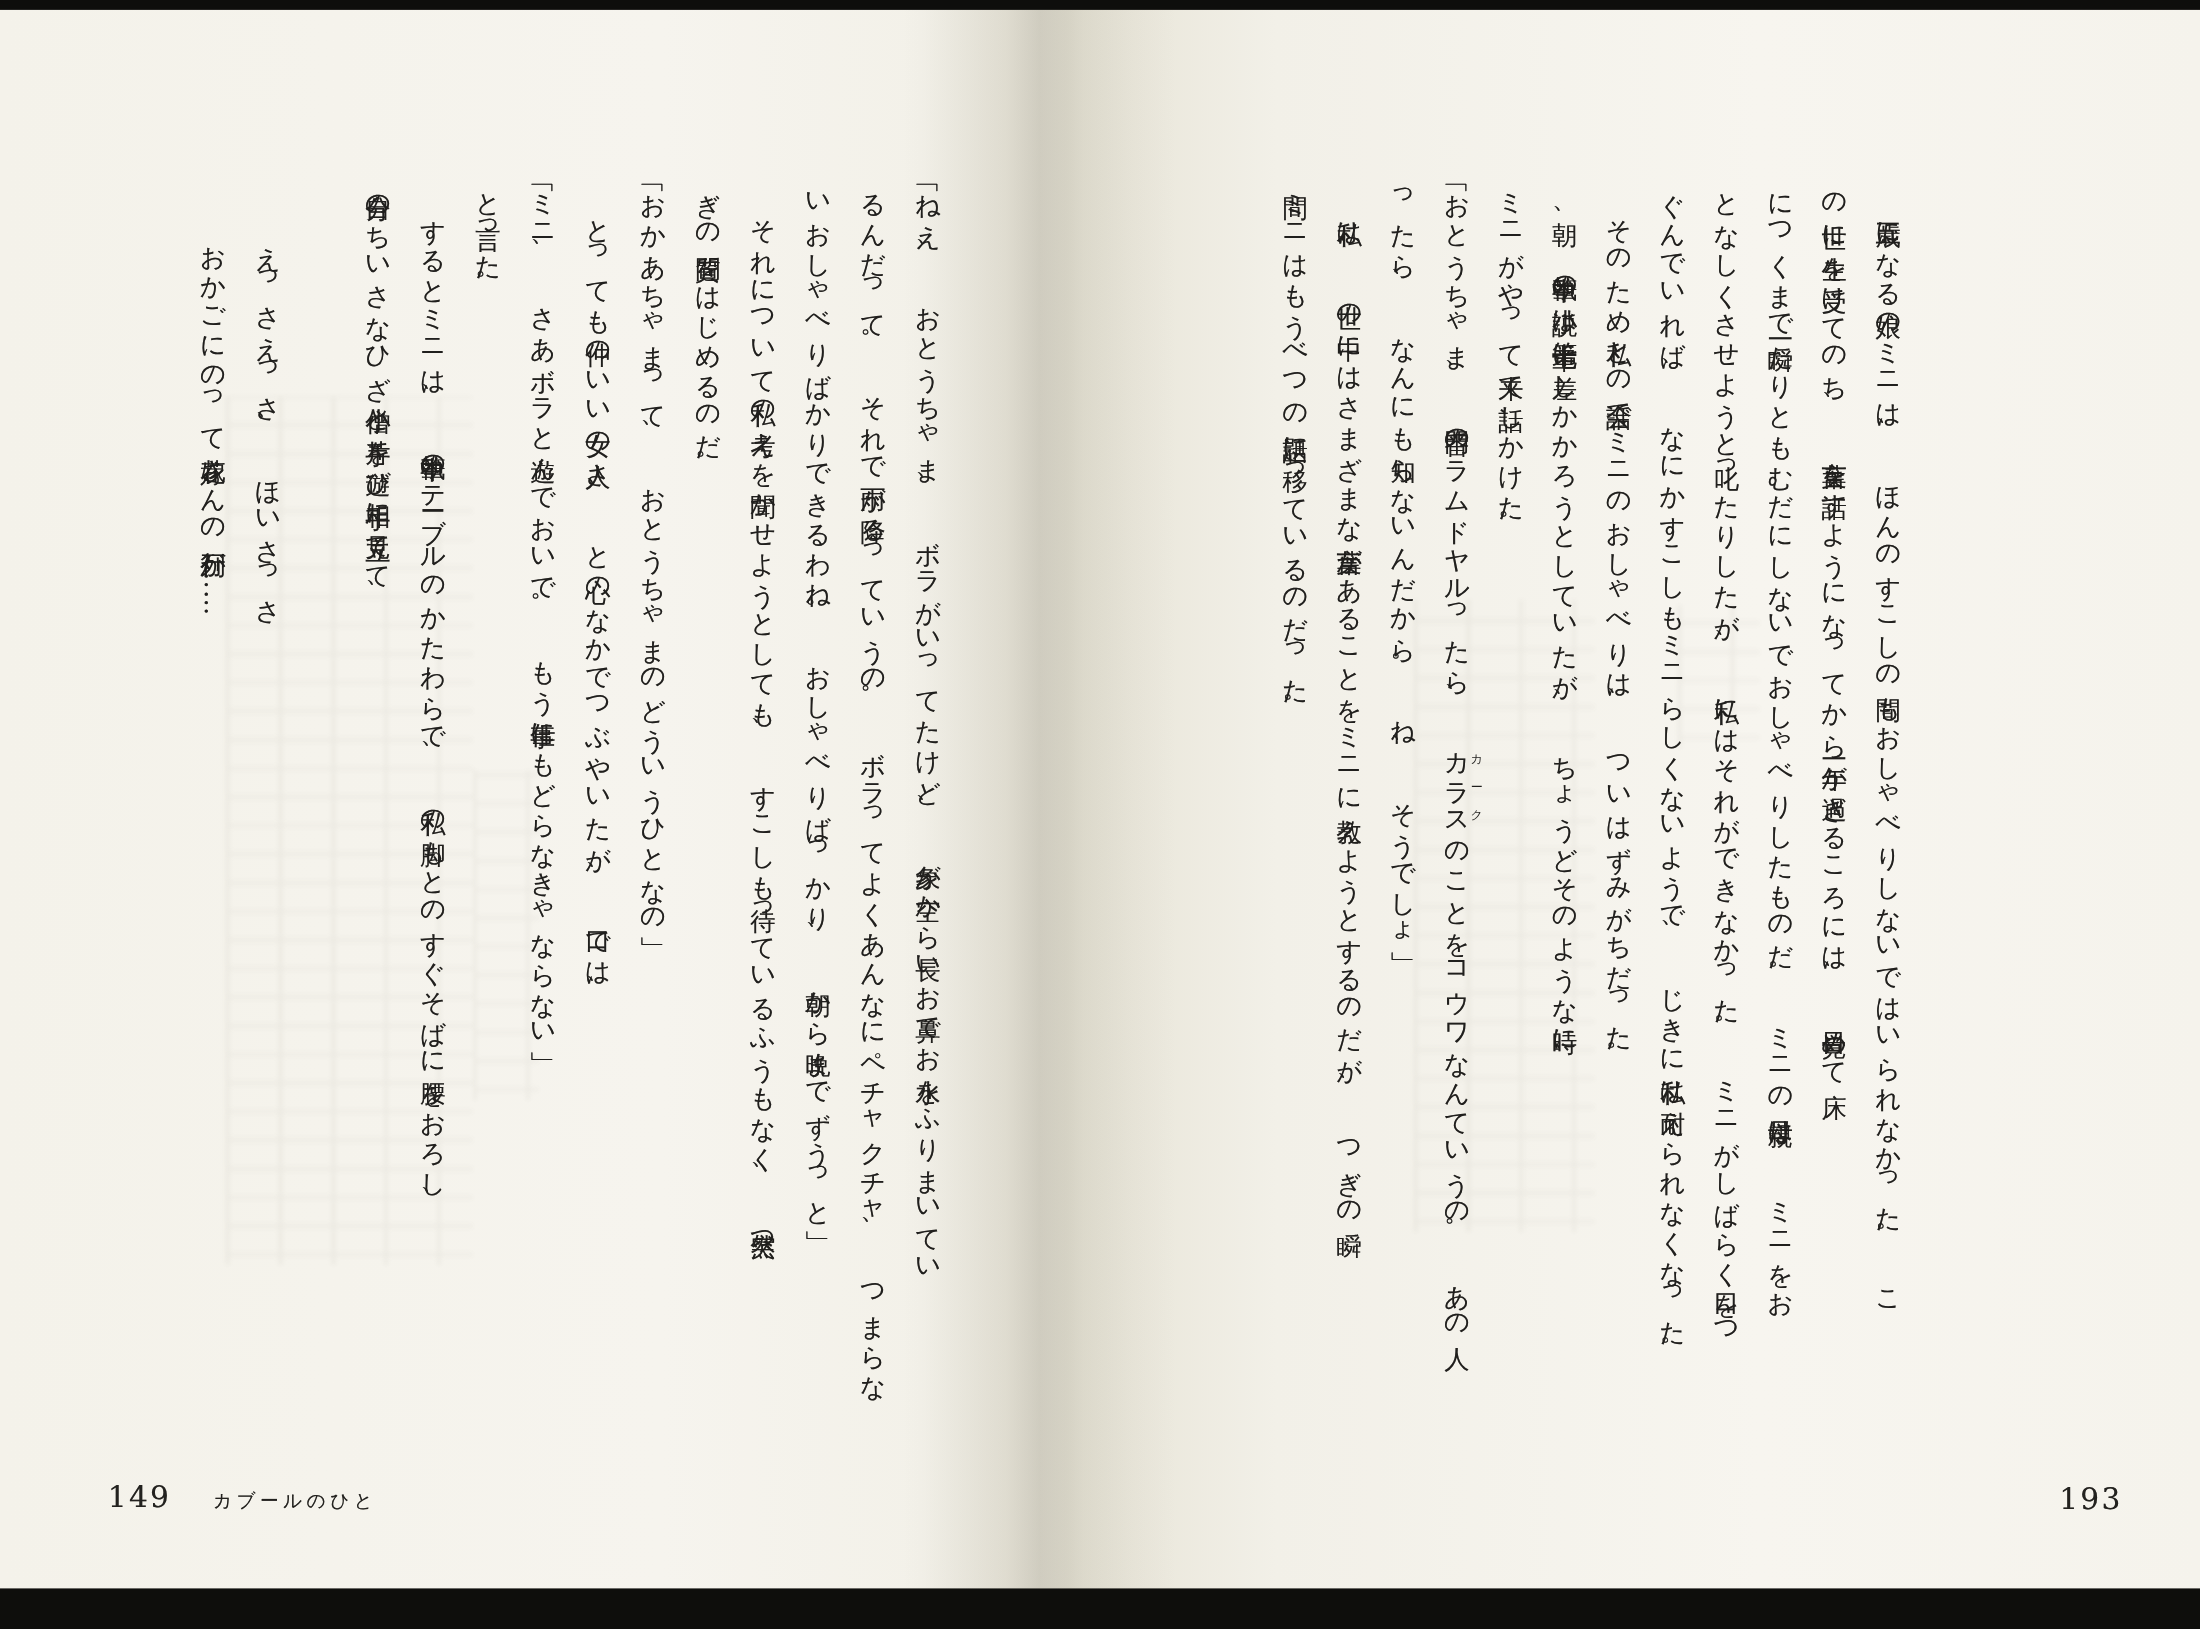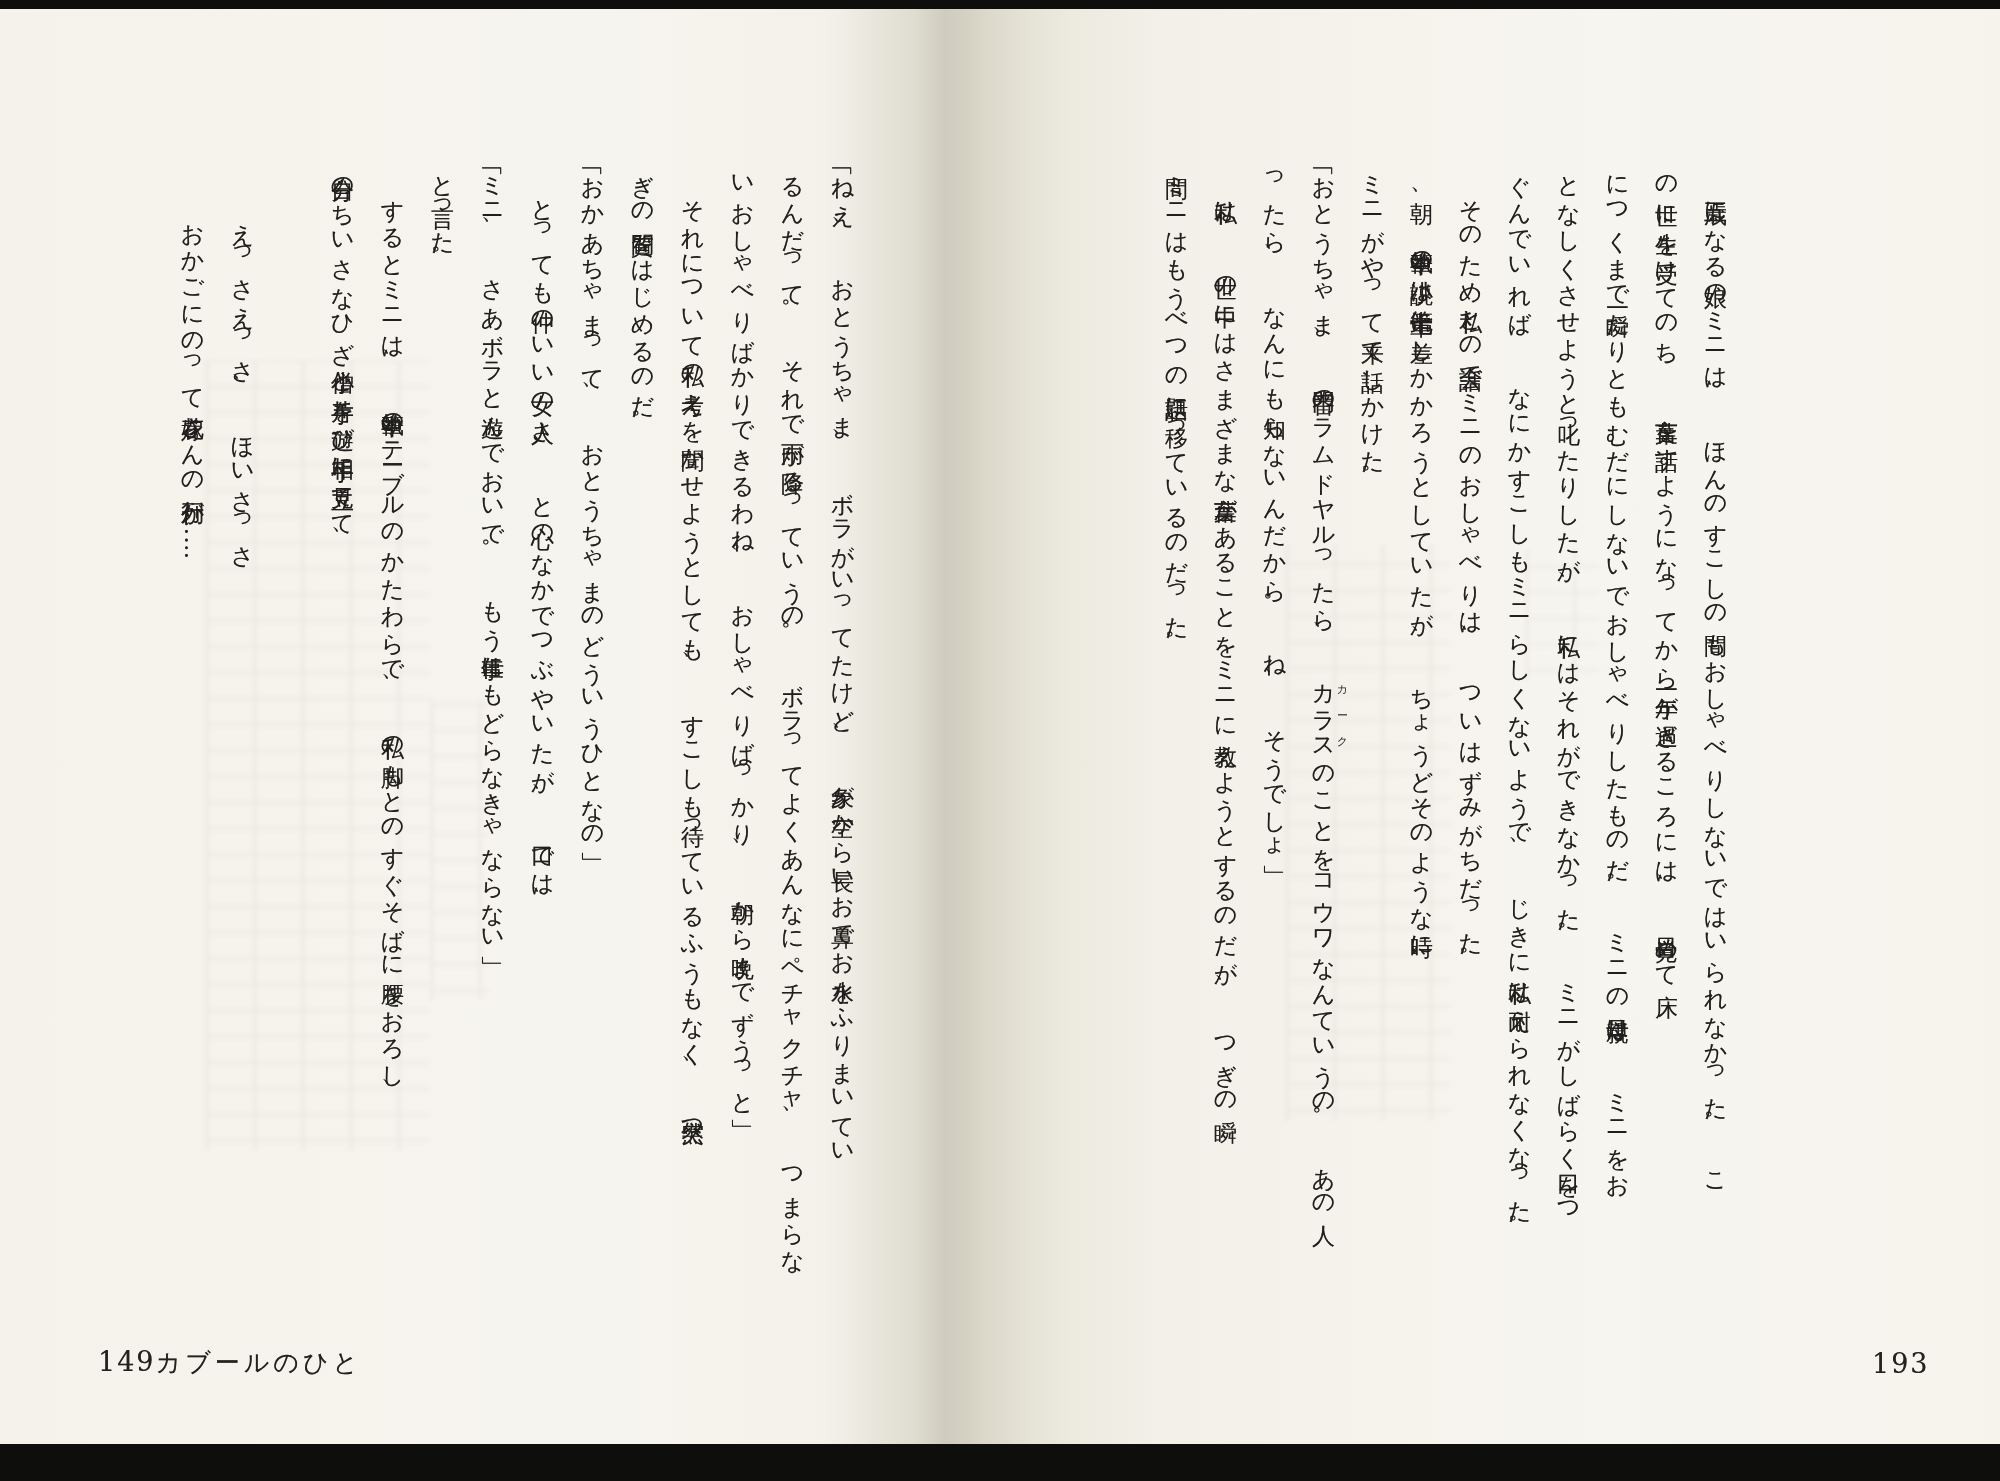--- a/index.html
+++ b/index.html
@@ -35,22 +35,22 @@
   .line{white-space:nowrap;}
   .ind0{text-indent:0;}
   .ind1{text-indent:24px;}
   .ind2{text-indent:48px;}
   ruby rt{font-size:11px;letter-spacing:0;text-shadow:none;}
   .folio{
     position:absolute;color:#23221f;font-size:27px;letter-spacing:2px;
     text-shadow:0 0 0.5px rgba(45,42,38,0.5);
   }
   .folio-right{left:1872px;top:1348px;}
-  .folio-left{left:98px;top:1346px;display:flex;align-items:baseline;}
-  .running-title{font-size:25px;letter-spacing:4px;}
+  .folio-left{left:98px;top:1346px;display:flex;align-items:baseline;gap:38px;}
+  .running-title{font-size:17px;letter-spacing:4px;}
   .showthrough{
     position:absolute;opacity:0.055;filter:blur(2px);pointer-events:none;
     background:
       repeating-linear-gradient(90deg, rgba(100,95,80,0.9) 0 4px, transparent 4px 48px),
       repeating-linear-gradient(0deg, transparent 0 7px, rgba(100,95,80,0.55) 7px 12px, transparent 12px 26px);
   }
   .st-r1{left:1285px;top:545px;width:165px;height:575px;}
   .st-r2{left:1525px;top:550px;width:75px;height:130px;}
   .st-l1{left:205px;top:360px;width:225px;height:790px;}
   .st-l2{left:430px;top:700px;width:60px;height:300px;}

